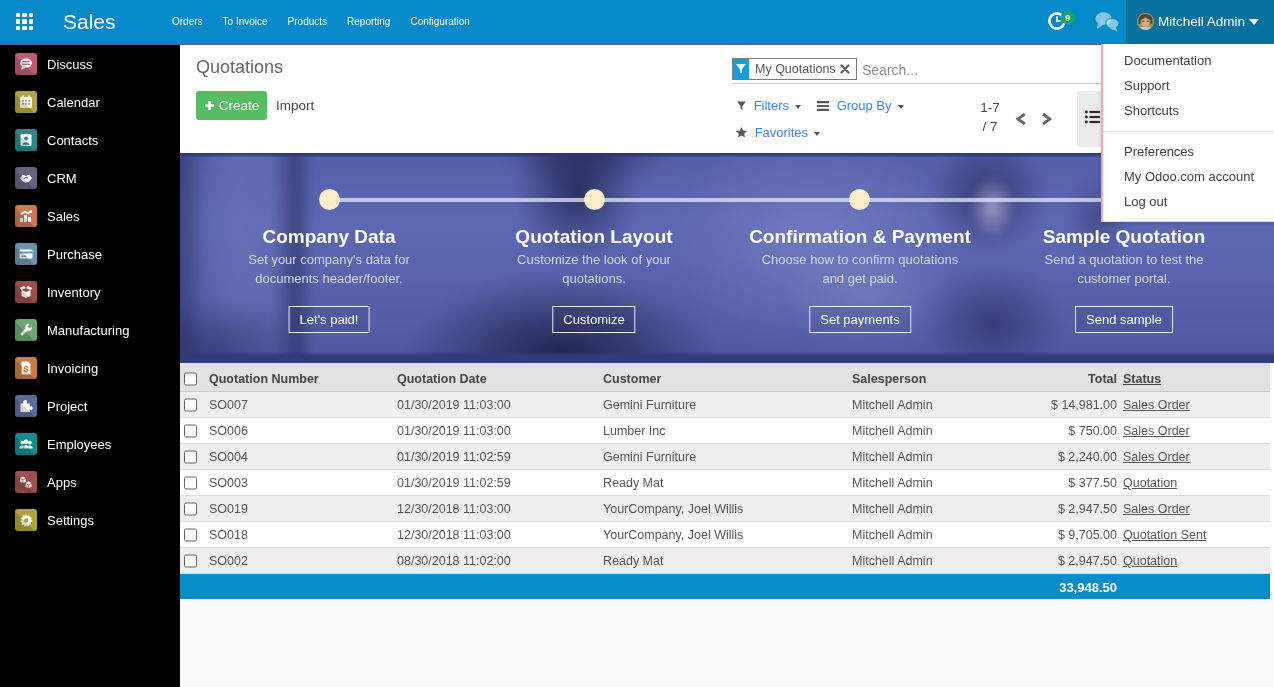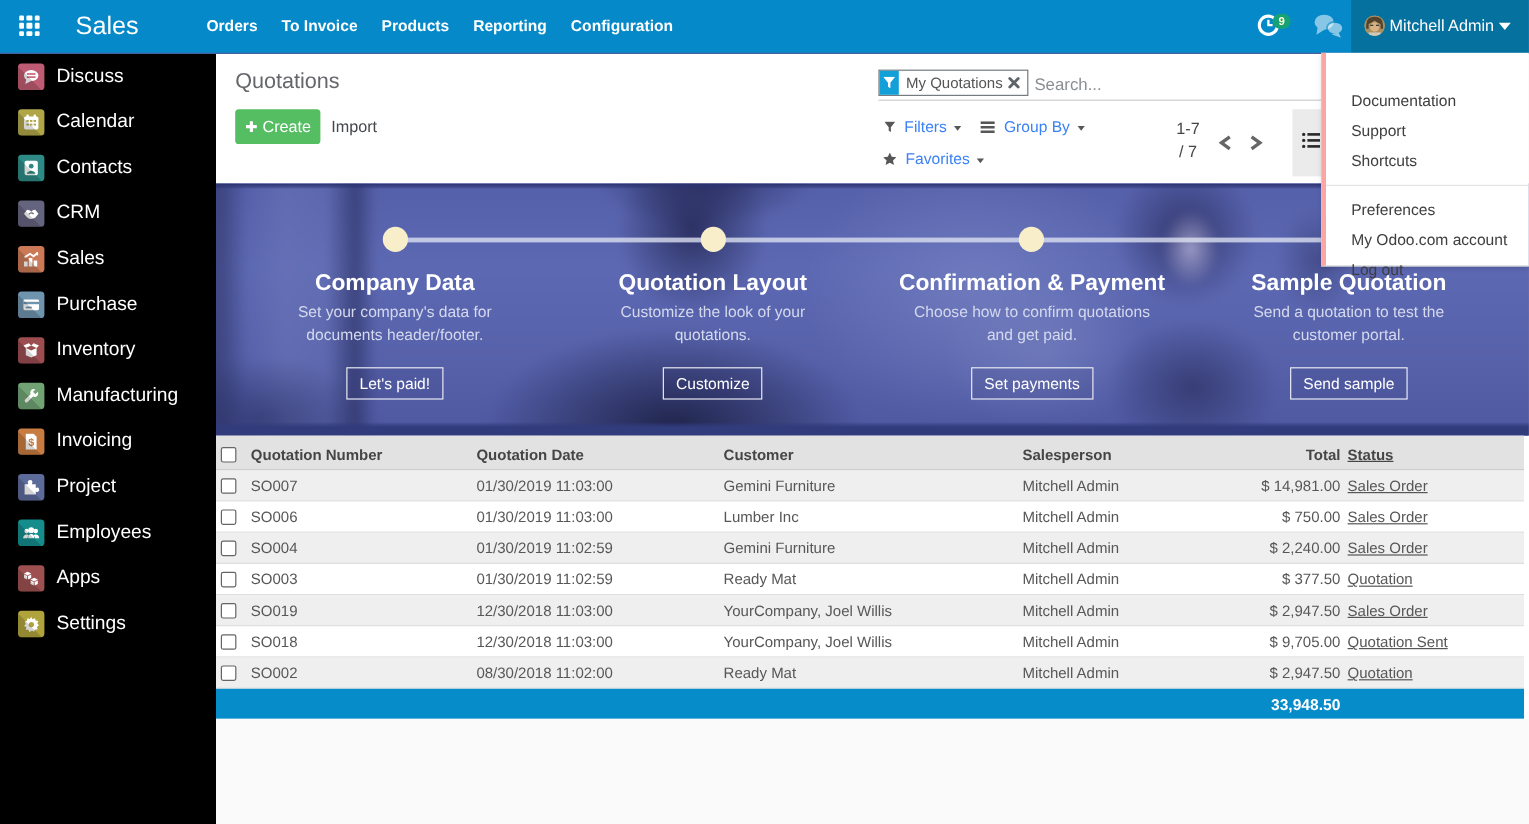--- a/index.html
+++ b/index.html
@@ -5,35 +5,35 @@
 * { margin:0; padding:0; box-sizing:border-box; }
 html,body { width:1274px; height:687px; overflow:hidden; font-family:"Liberation Sans", sans-serif; background:#fff; }
 .abs { position:absolute; }
 
 
 #topbar { position:absolute; left:0; top:0; width:1274px; height:45px; background:#0589c8; border-bottom:1px solid #4a5fa0; z-index:50; }
 #gridicon { position:absolute; left:16px; top:13px; width:17px; height:17px; display:grid; grid-template-columns:repeat(3,4.4px); grid-template-rows:repeat(3,4.4px); gap:1.9px; }
 #gridicon span { background:#fff; border-radius:1px; }
 #brand { position:absolute; left:63px; top:0; height:44px; line-height:44px; color:#fff; font-size:21px; font-weight:500; }
 .topmenu { position:absolute; left:162px; top:0; height:44px; display:flex; }
-.topmenu div { padding:0 10px; line-height:44px; color:#fff; font-size:13px; font-weight:700; }
+.topmenu div { padding:0 10px; line-height:44px; color:#fff; font-size:10px; font-weight:400; }
 #clockwrap { position:absolute; left:1046px; top:0; width:46px; height:44px; }
 #chatwrap { position:absolute; left:1092px; top:0; width:30px; height:44px; }
 #userarea { position:absolute; left:1126px; top:0; width:148px; height:44px; background:#04719f; }
 #avatar { position:absolute; left:1137px; top:13px; width:17px; height:17px; border-radius:50%; overflow:hidden; background:#b99a6b; }
 #uname { position:absolute; left:1158px; top:0; height:44px; line-height:44px; color:#fff; font-size:13.5px; font-weight:500; }
 #ucaret { position:absolute; left:1249px; top:19px; width:0; height:0; border-left:5px solid transparent; border-right:5px solid transparent; border-top:6px solid #fff; }
 
 
 #sidebar { position:absolute; left:0; top:45px; width:180px; height:642px; background:#000; z-index:10; }
 .app { position:absolute; left:15px; width:165px; height:22px; }
 .tile { position:absolute; left:0; top:0; width:22px; height:22px; border-radius:3px; overflow:hidden; }
 .tile svg { position:absolute; left:4px; top:4px; }
 .tile::after { content:""; position:absolute; left:0; top:0; right:0; bottom:0; background:linear-gradient(to bottom left, rgba(0,0,0,0) 55%, rgba(0,0,0,0.17) 56%); }
-.applabel { position:absolute; left:32px; top:50%; transform:translateY(-50%); color:#fff; font-size:16px; }
+.applabel { position:absolute; left:32px; top:50%; transform:translateY(-50%); color:#fff; font-size:13px; }
 
 
 #cp { }
 #title { position:absolute; left:196px; top:57px; font-size:18px; color:#65676b; }
 #btncreate { position:absolute; left:196px; top:91px; width:71px; height:29px; background:#55bd62; border-radius:3px; color:#fff; font-size:13.5px; font-weight:500; display:flex; align-items:center; justify-content:center; }
 #import { position:absolute; left:276px; top:98px; font-size:13.5px; color:#44474c; }
 
 #facet { position:absolute; left:732px; top:58px; height:22px; border:1px solid #767b80; background:#fff; display:flex; align-items:center; }
 #facetico { width:16px; height:20px; background:#13a0d8; display:flex; align-items:center; justify-content:center; }
 #facetlabel { padding:0 4px 0 6px; font-size:12.5px; color:#555; }
@@ -93,21 +93,21 @@
 .c2 { position:absolute; left:217px; top:50%; transform:translateY(-50%); }
 .c3 { position:absolute; left:423px; top:50%; transform:translateY(-50%); }
 .c4 { position:absolute; left:672px; top:50%; transform:translateY(-50%); }
 .c5 { position:absolute; right:153px; top:50%; transform:translateY(-50%); }
 .c6 { position:absolute; left:943px; top:50%; transform:translateY(-50%);text-decoration:underline; }
 #tfoot { position:absolute; left:180px; top:574px; width:1090px; height:25px; background:#078cca; }
 #tfoot span { position:absolute; right:153px; top:50%; transform:translateY(-50%); color:#fff; font-weight:700; font-size:13px; }
 #belowtable { position:absolute; left:180px; top:599px; width:1094px; height:88px; background:#fafafa; }
 
 
-#dropdown { position:absolute; left:1101px; top:44px; width:173px; height:178px; background:#fff; border-left:4px solid #fca5a5; border-bottom:1px solid #ddd; z-index:100; padding-top:27px; box-shadow:0 2px 4px rgba(0,0,0,0.12); }
+#dropdown { position:absolute; left:1101px; top:44px; width:173px; height:178px; background:#fff; border-left:2px solid #fca5a5; border-bottom:1px solid #ddd; z-index:100; padding-top:4px; box-shadow:0 2px 4px rgba(0,0,0,0.12); }
 #dropdown .ditem { height:25px; line-height:25px; padding-left:21px; font-size:13px; color:#3e3e3e; }
 #dropdown .dsep { height:0; border-top:1px solid #e4e4e4; margin:8px 0 7px 0; }
 </style>
 </head>
 <body>
 
 <div id="topbar">
   <div id="gridicon">
       <span></span>
       <span></span>

